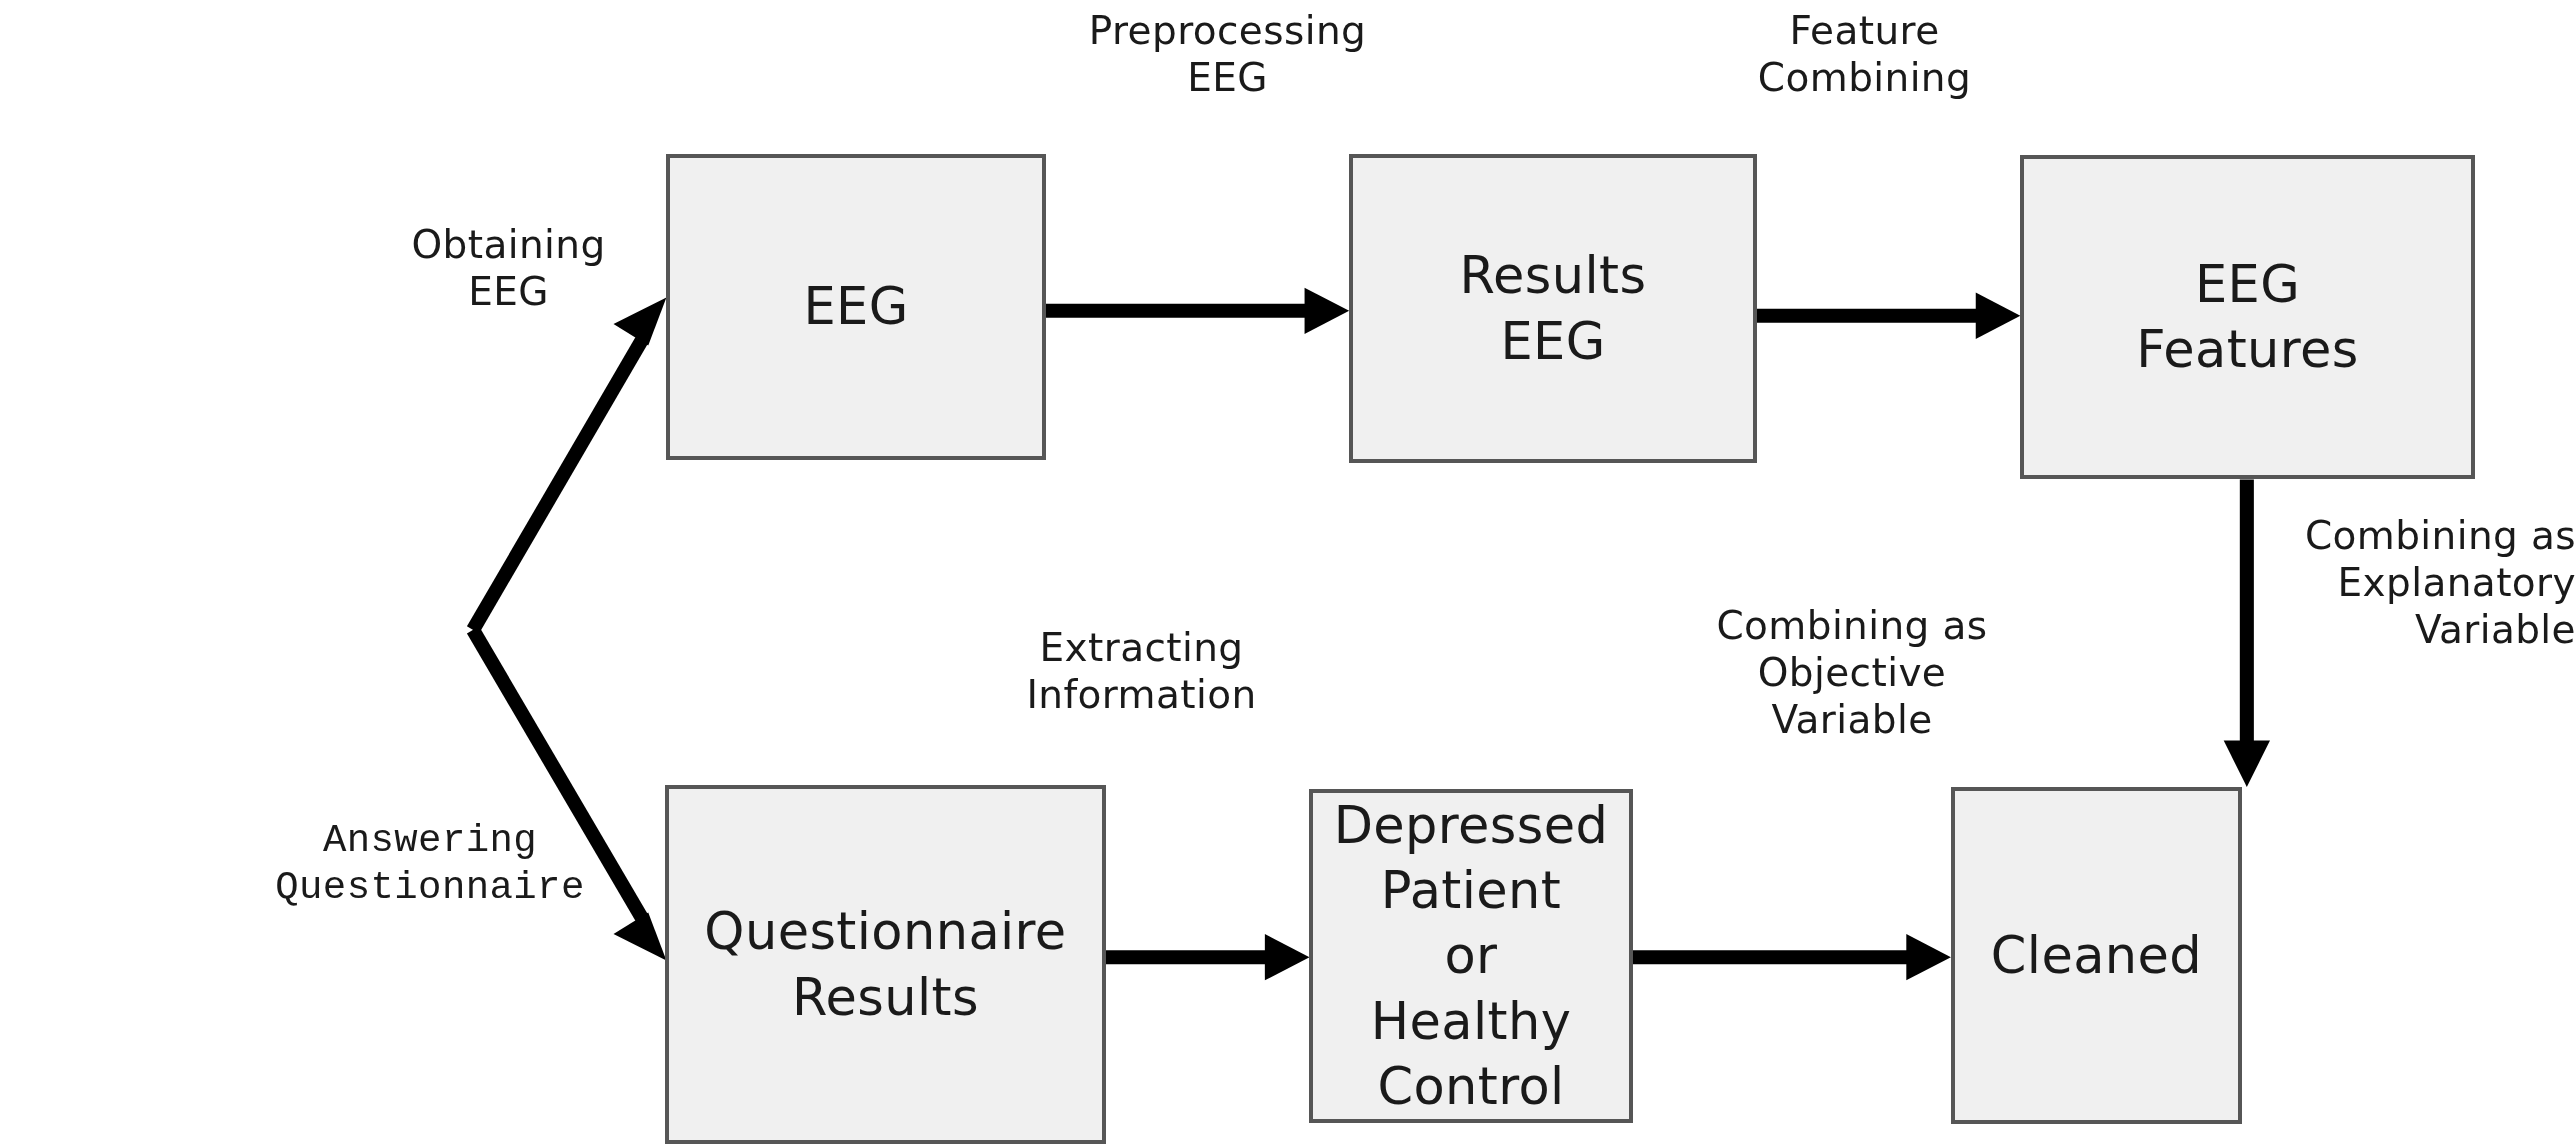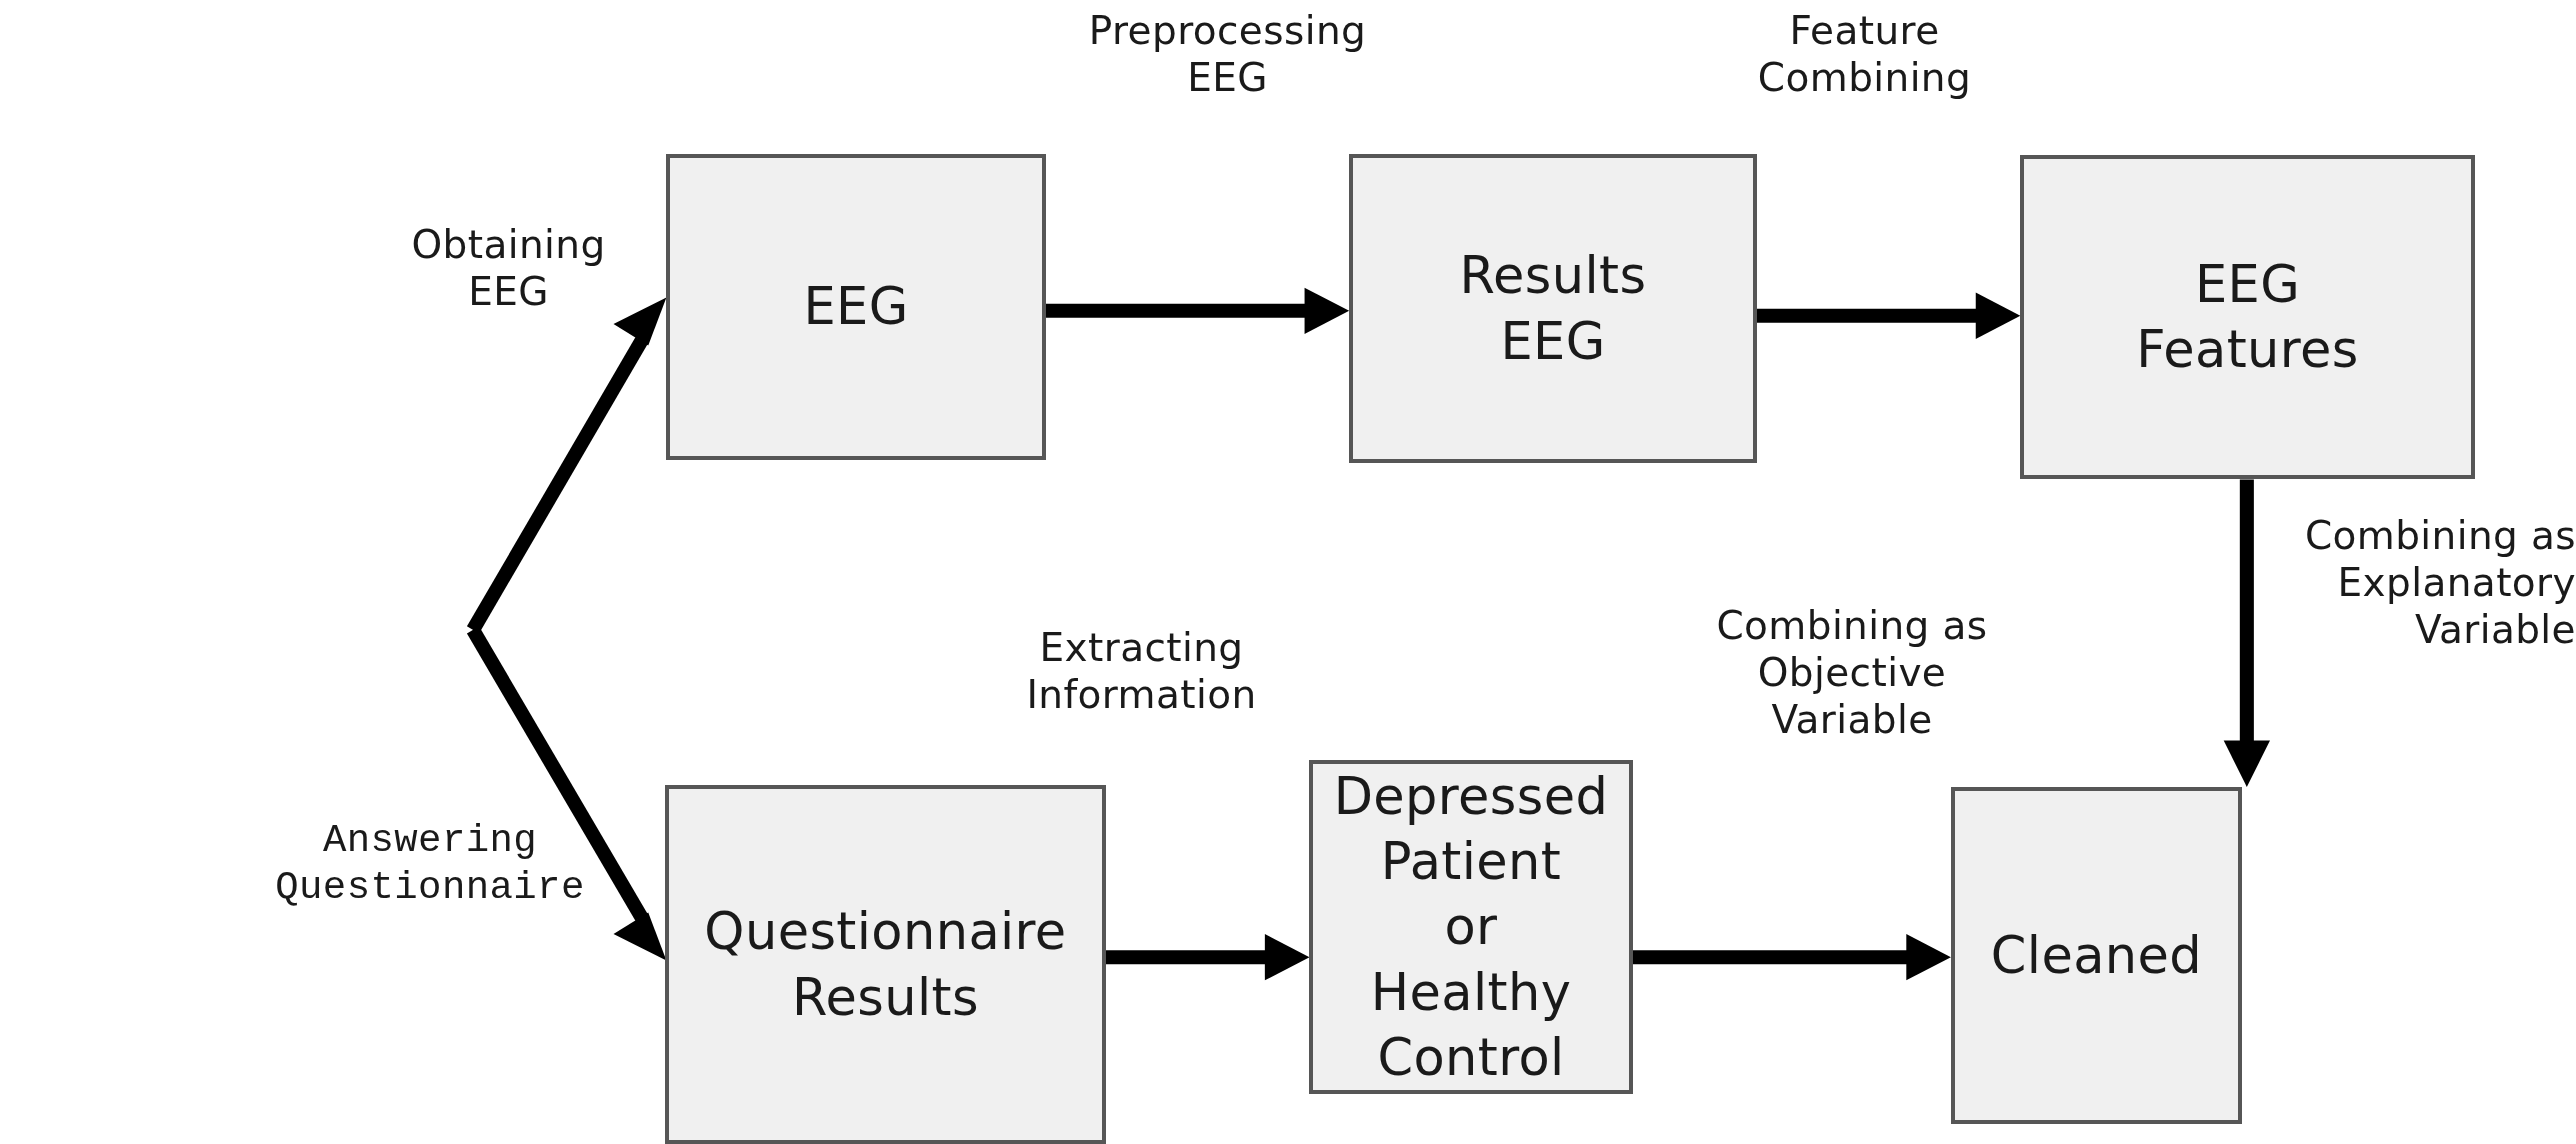--- a/index.html
+++ b/index.html
@@ -103,21 +103,21 @@
 
   <div class="node" style="left:1349px; top:154px; width:408px; height:309px;">Results
 EEG</div>
 
   <div class="node" style="left:2020px; top:155px; width:455px; height:324px;">EEG
 Features</div>
 
   <div class="node" style="left:665px; top:785px; width:441px; height:359px;">Questionnaire
 Results</div>
 
-  <div class="node" style="left:1309px; top:760px; width:324px; height:334px;">Depressed
+  <div class="node" style="left:1309px; top:789px; width:324px; height:334px;">Depressed
 Patient
 or
 Healthy
 Control</div>
 
   <div class="node" style="left:1951px; top:787px; width:291px; height:337px;">Cleaned</div>
 
   <div class="edge-label lbl-center" style="left:343px; top:222px; width:331px;">Obtaining
 EEG</div>
 

